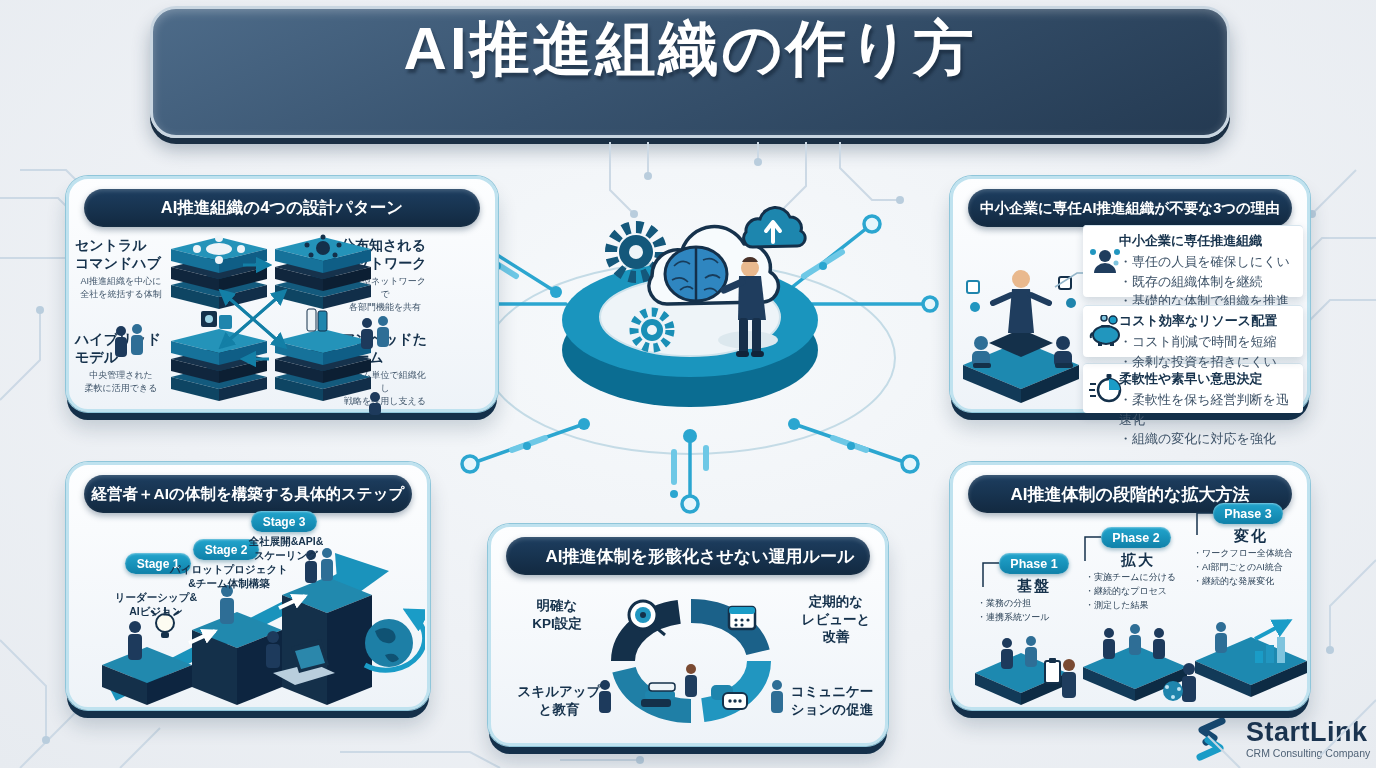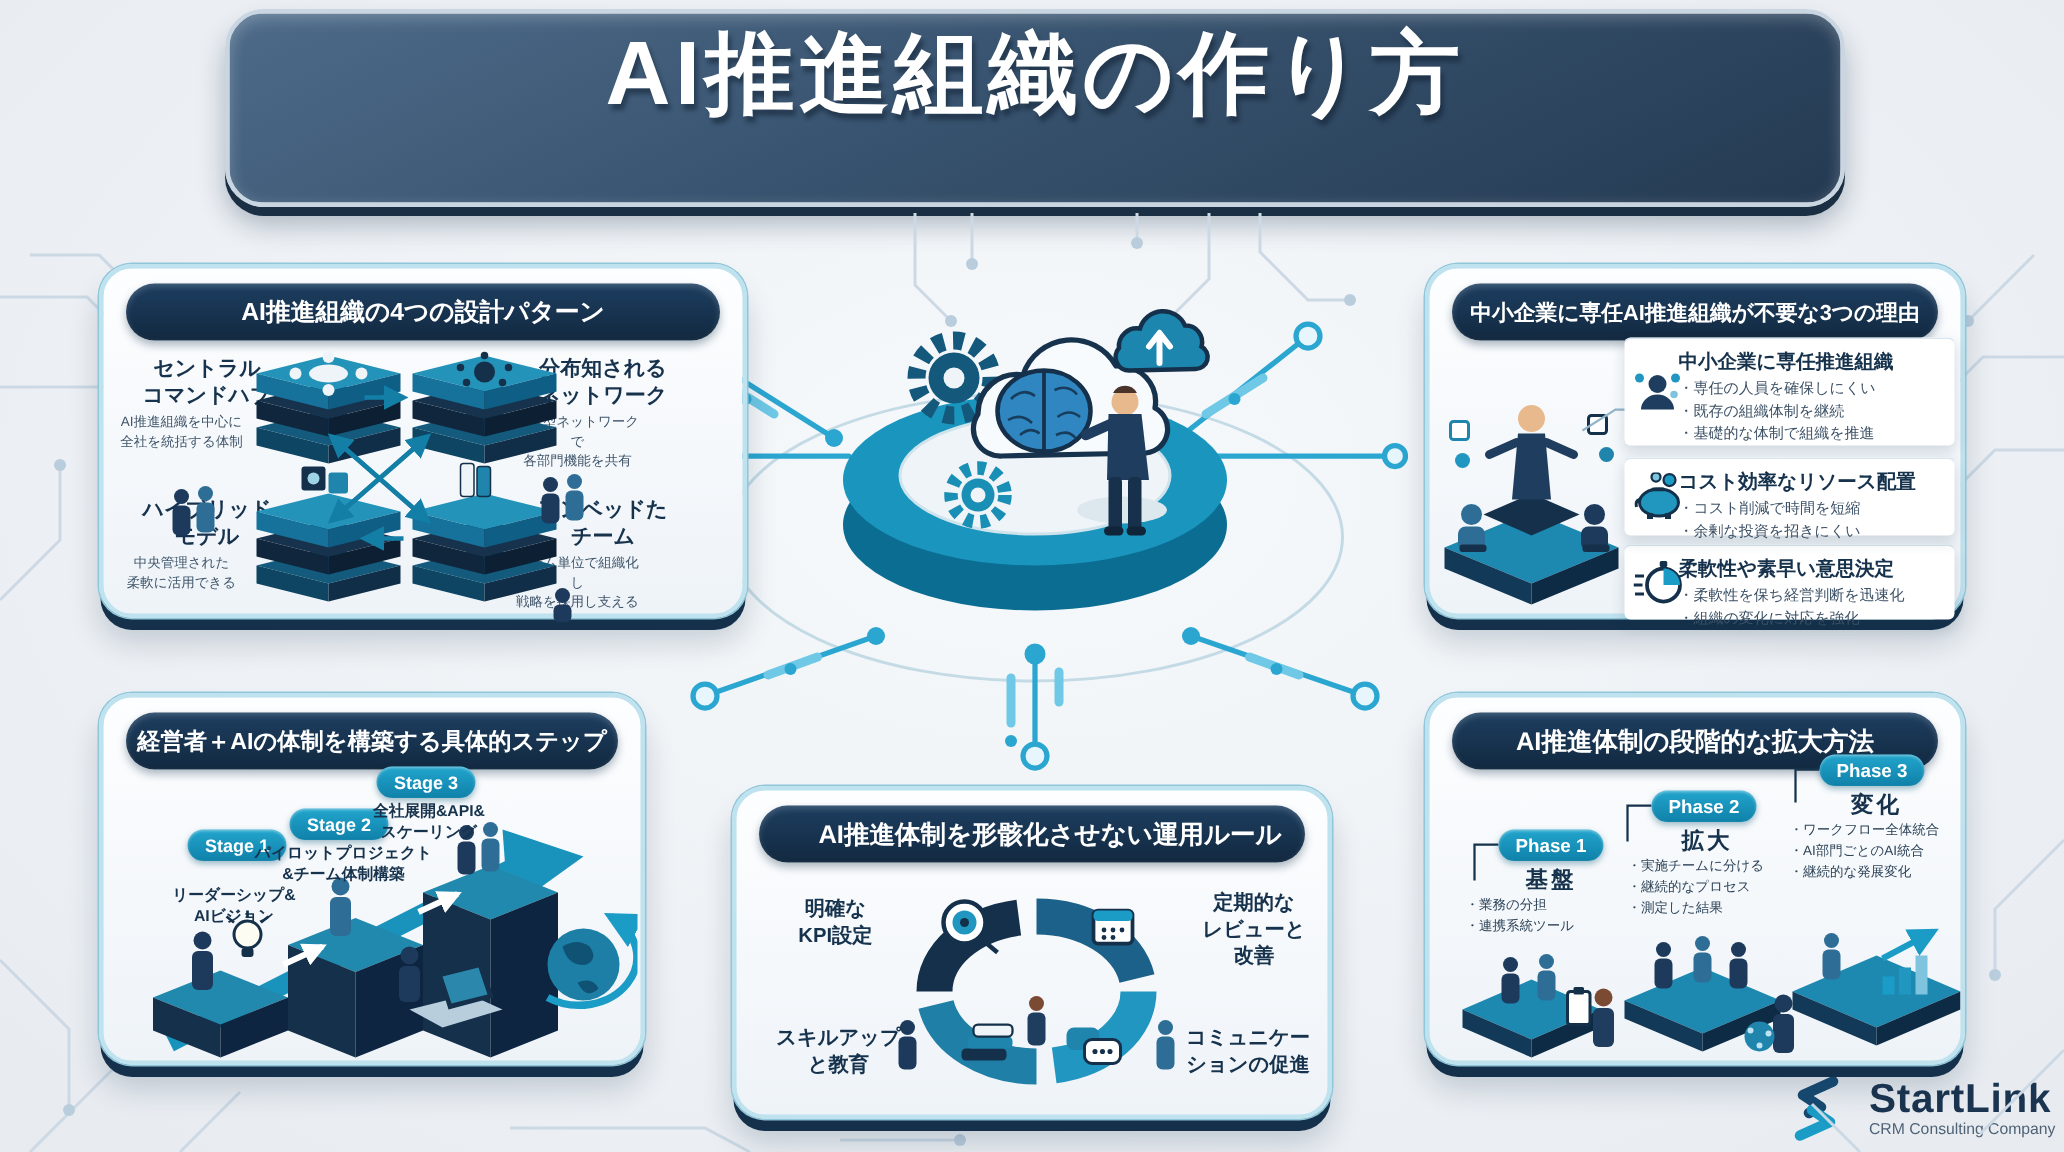--- a/index.html
+++ b/index.html
@@ -22,28 +22,28 @@
 
   
   .panel{position:absolute;border-radius:22px;border:3px solid #bfe2ef;
     background:linear-gradient(180deg,#fdfeff 0%,#eef3f8 100%);
     box-shadow:0 0 0 1px #8fc6da, 0 9px 0 -1px #14304a, 0 16px 20px rgba(20,48,74,.20);}
   .panel-h{position:absolute;top:10px;left:15px;right:15px;height:38px;border-radius:19px;
     background:linear-gradient(180deg,#1d3e60 0%,#122940 100%);
     box-shadow:inset 0 2px 4px rgba(255,255,255,.18), 0 3px 6px rgba(20,48,74,.35);
     color:#fff;font-weight:bold;display:flex;align-items:center;justify-content:center;}
 
-  .pat-name{position:absolute;font-weight:bold;font-size:14px;line-height:1.25;text-align:center;color:#16324c;margin-left:17px;}
+  .pat-name{position:absolute;font-weight:bold;font-size:14px;line-height:1.25;text-align:left;color:#16324c;}
   .pat-desc{position:absolute;font-size:9px;line-height:1.45;text-align:center;color:#41566b;}
 
   .card{position:absolute;background:#fff;border-radius:4px;
     box-shadow:0 1px 0 #d7e5ee inset, 0 4px 9px rgba(20,48,74,.16);
     padding:7px 8px 5px 36px;}
   .card-t{font-weight:bold;font-size:13px;color:#16324c;margin-bottom:2px;}
-  .card-b{font-size:10px;line-height:1.5;color:#3c5166;}
+  .card-b{font-size:13px;line-height:1.5;color:#3c5166;}
   .card-icon{position:absolute;left:6px;top:50%;transform:translateY(-50%);}
 
   .badge{position:absolute;border-radius:999px;color:#fff;font-weight:bold;font-size:12px;
     background:linear-gradient(180deg,#22a5cd 0%,#0f81a9 100%);
     box-shadow:0 2px 4px rgba(15,90,120,.4), inset 0 1px 2px rgba(255,255,255,.4);
     display:flex;align-items:center;justify-content:center;}
   .stage-lab{position:absolute;font-weight:bold;font-size:10.5px;line-height:1.3;text-align:center;color:#16324c;}
 
   .phase-t{position:absolute;font-weight:bold;font-size:15px;text-align:center;color:#16324c;letter-spacing:2px;}
   .phase-b{position:absolute;font-size:9px;line-height:1.55;color:#2e4459;}

